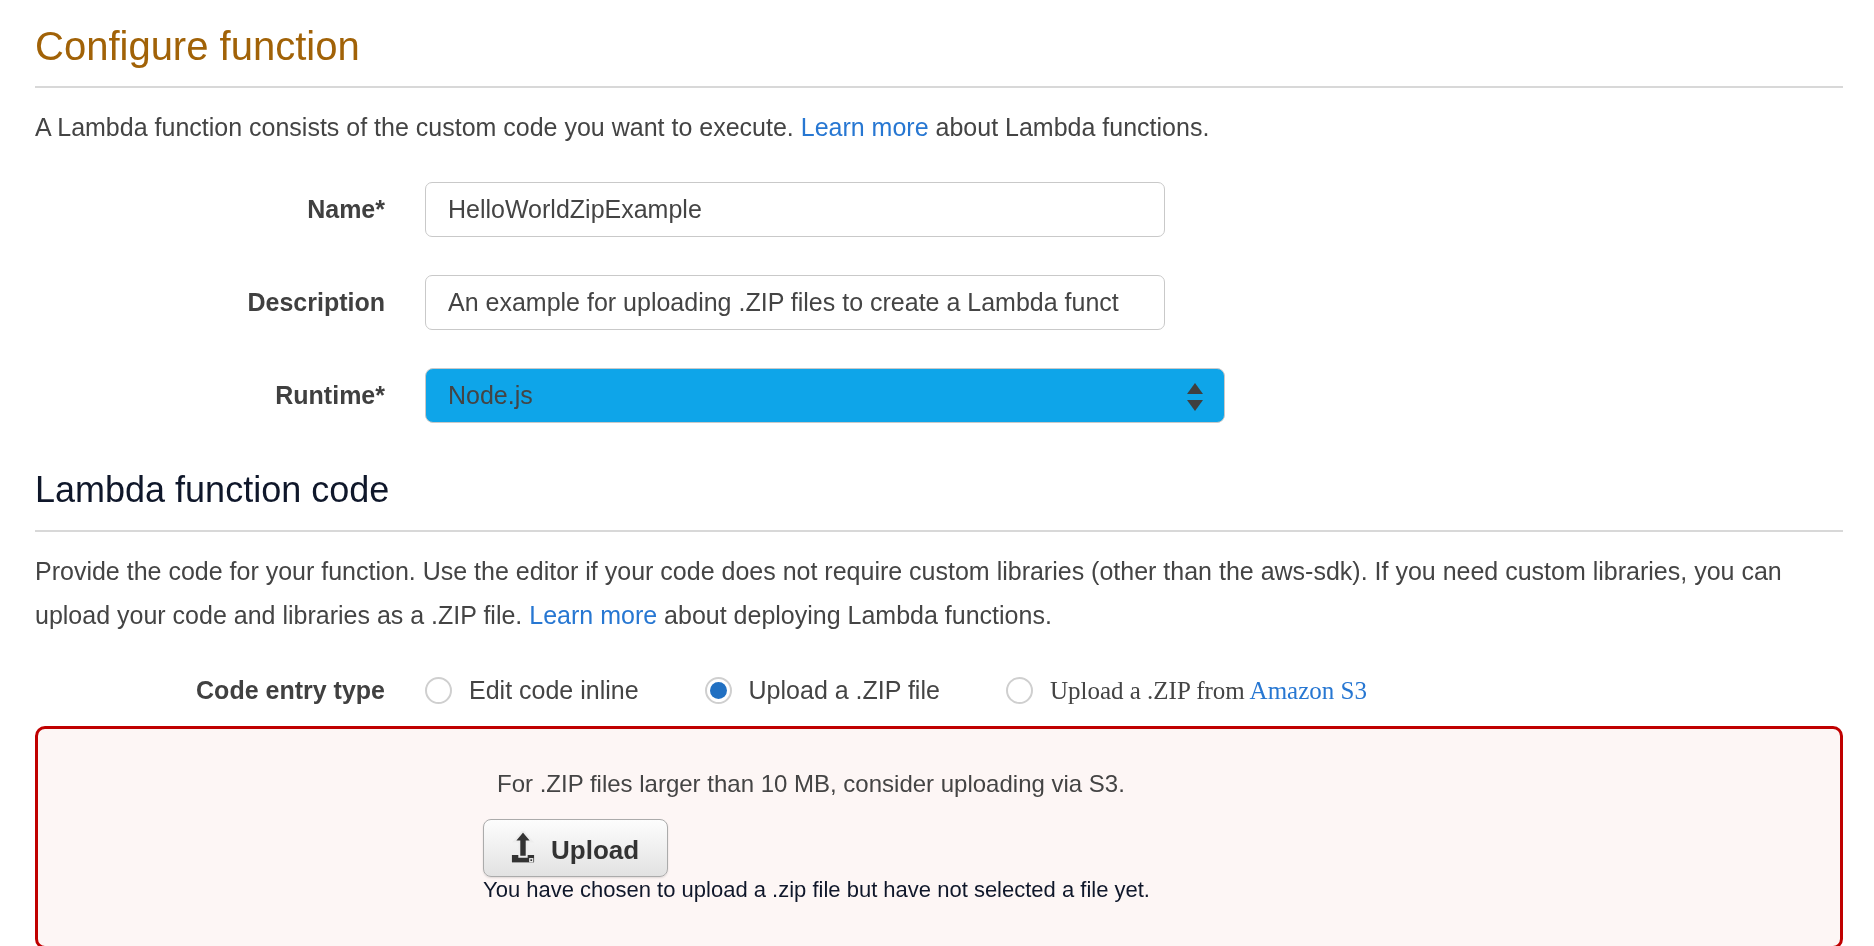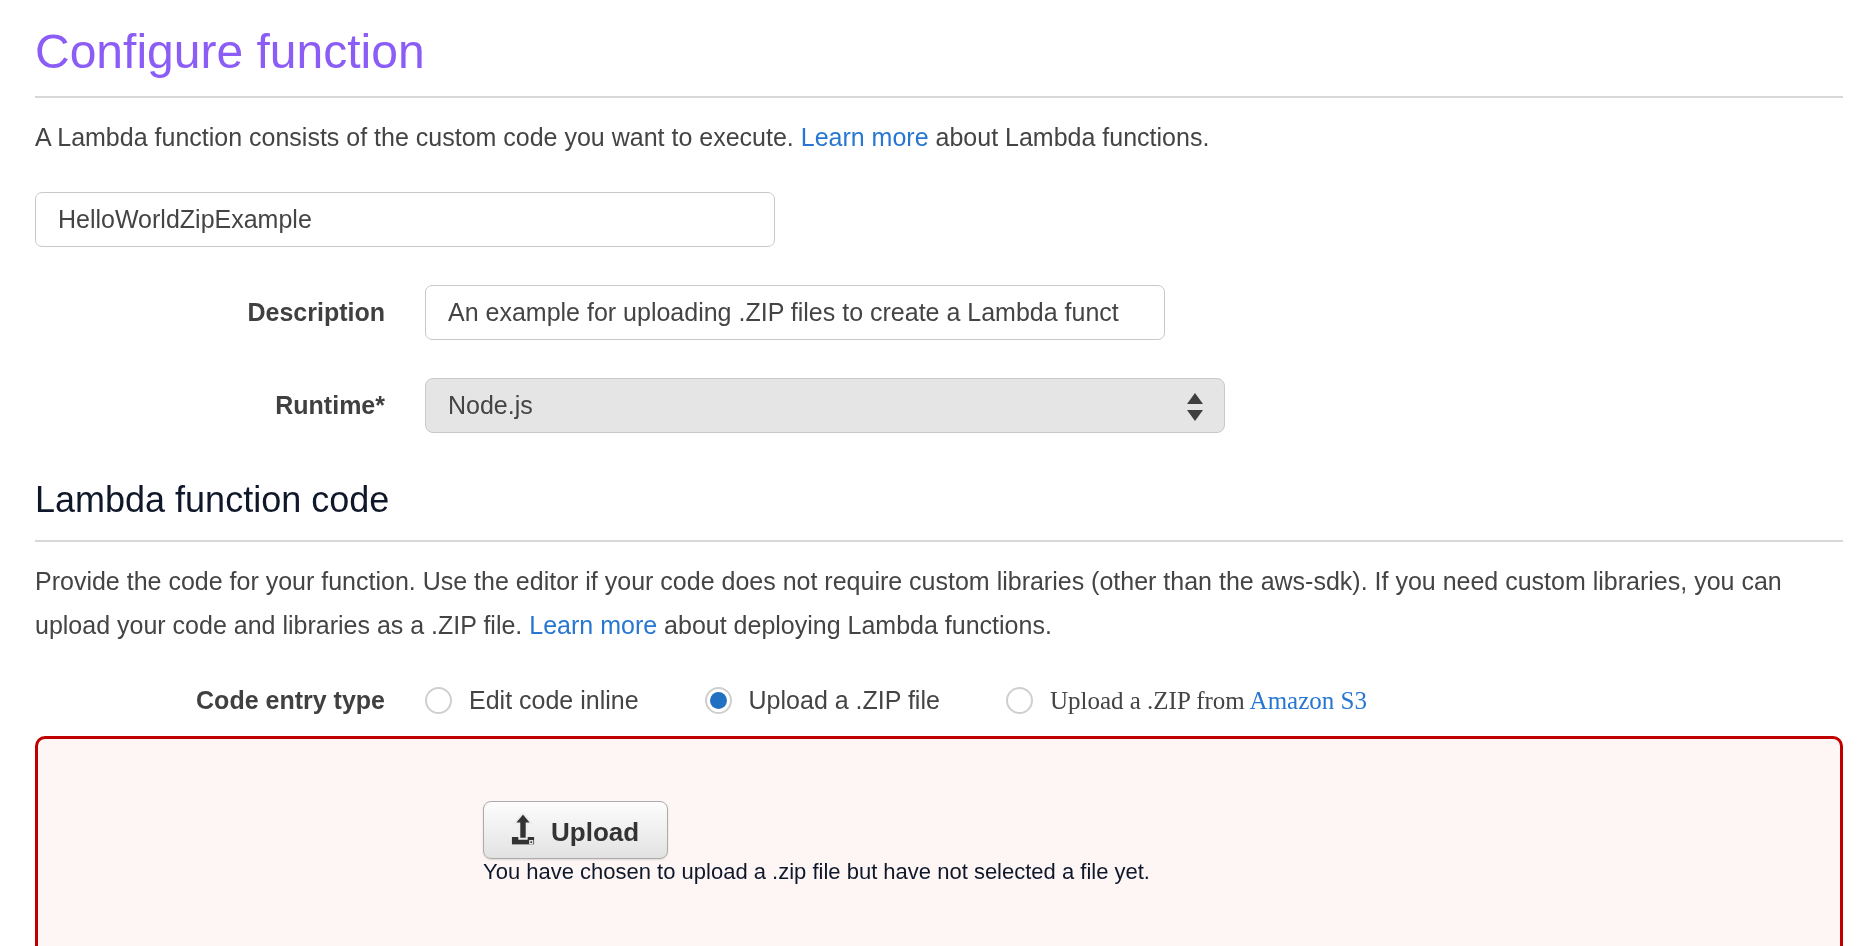--- a/index.html
+++ b/index.html
@@ -13,21 +13,21 @@
   body {
     width: 1874px; height: 946px;
     background: #ffffff;
     font-family: "Liberation Sans", "DejaVu Sans", sans-serif;
     color: #444;
     overflow: hidden;
   }
   .page { padding: 0 31px 0 35px; }
 
   h1.page-title {
-    font-size: 48px; font-weight: 400; color: #8b5cf6;
+    font-size: 40px; font-weight: 400; color: #a16207;
     margin: 24px 0 17px 0; letter-spacing: 0;
   }
   .rule { height: 2px; background: #d8d8d8; border: none; margin: 0; }
 
   p.intro {
     font-size: 25px; color: #444; margin: 17px 0 0 0; line-height: 44px;
     max-width: 1790px;
   }
   a.link { color: var(--link-blue); text-decoration: none; cursor: pointer; }
 
@@ -41,21 +41,21 @@
     width: 740px; height: 55px;
     border: 1px solid #c9c9c9; border-radius: 7px;
     font-family: "Liberation Sans", "DejaVu Sans", sans-serif;
     font-size: 25px; color: #444; padding: 0 22px;
     background: #fff; outline: none;
     white-space: nowrap; overflow: hidden;
   }
   .select-box {
     width: 800px; height: 55px;
     border: 1px solid #c9c9c9; border-radius: 8px;
-    background: #e5e5e5;
+    background: #0ea5e9;
     display: flex; align-items: center;
     padding: 0 20px 0 22px;
     font-size: 25px; color: #444;
     position: relative; cursor: default;
   }
   .select-arrows { position: absolute; right: 18px; top: 12px; }
 
   h2.section-title {
     font-size: 36px; font-weight: 400; color: #0f172a;
     margin: 46px 0 19px 0;
@@ -105,20 +105,21 @@
 
 <div class="page">
 
   <h1 class="page-title">Configure function</h1>
   <div class="rule"></div>
 
   <p class="intro"><span>A Lambda function consists of the custom code you want to execute. </span><a class="link">Learn more</a><span> about Lambda functions.</span></p>
 
   <div class="form-area">
     <div class="field-row">
+      <label class="field-label">Name*</label>
       <input class="text-input" type="text" value="HelloWorldZipExample" style="">
     </div>
     <div class="field-row">
       <label class="field-label">Description</label>
       <input class="text-input" type="text" value="An example for uploading .ZIP files to create a Lambda funct" style="">
     </div>
     <div class="field-row">
       <label class="field-label">Runtime*</label>
       <div class="select-box">
         <span>Node.js</span>
@@ -147,20 +148,21 @@
         <span class="radio-text">Upload a .ZIP file</span>
       </span>
       <span class="radio-item">
         <span class="radio-circle"></span>
         <span class="radio-text"><span>Upload a .ZIP from </span><a class="link">Amazon S3</a></span>
       </span>
     </div>
   </div>
 
   <div class="alert-box">
+    <div class="alert-note">For .ZIP files larger than 10 MB, consider uploading via S3.</div>
     <button class="upload-btn">
       <span class="btn-icon">
         <svg width="30" height="32" viewBox="0 0 24 26">
           <path d="M3 19.5 h18 v6 H3 Z" rx="2" fill="#333"></path>
           <path d="M12 0 L19.2 8.6 H15 V21 H9 V8.6 H4.8 Z" fill="#333" stroke="#ededed" stroke-width="1.6"></path>
           <rect x="17.5" y="22.5" width="2.4" height="2.4" fill="#333" stroke="#ededed" stroke-width="1"></rect>
         </svg>
       </span>
       <span>Upload</span>
     </button>

